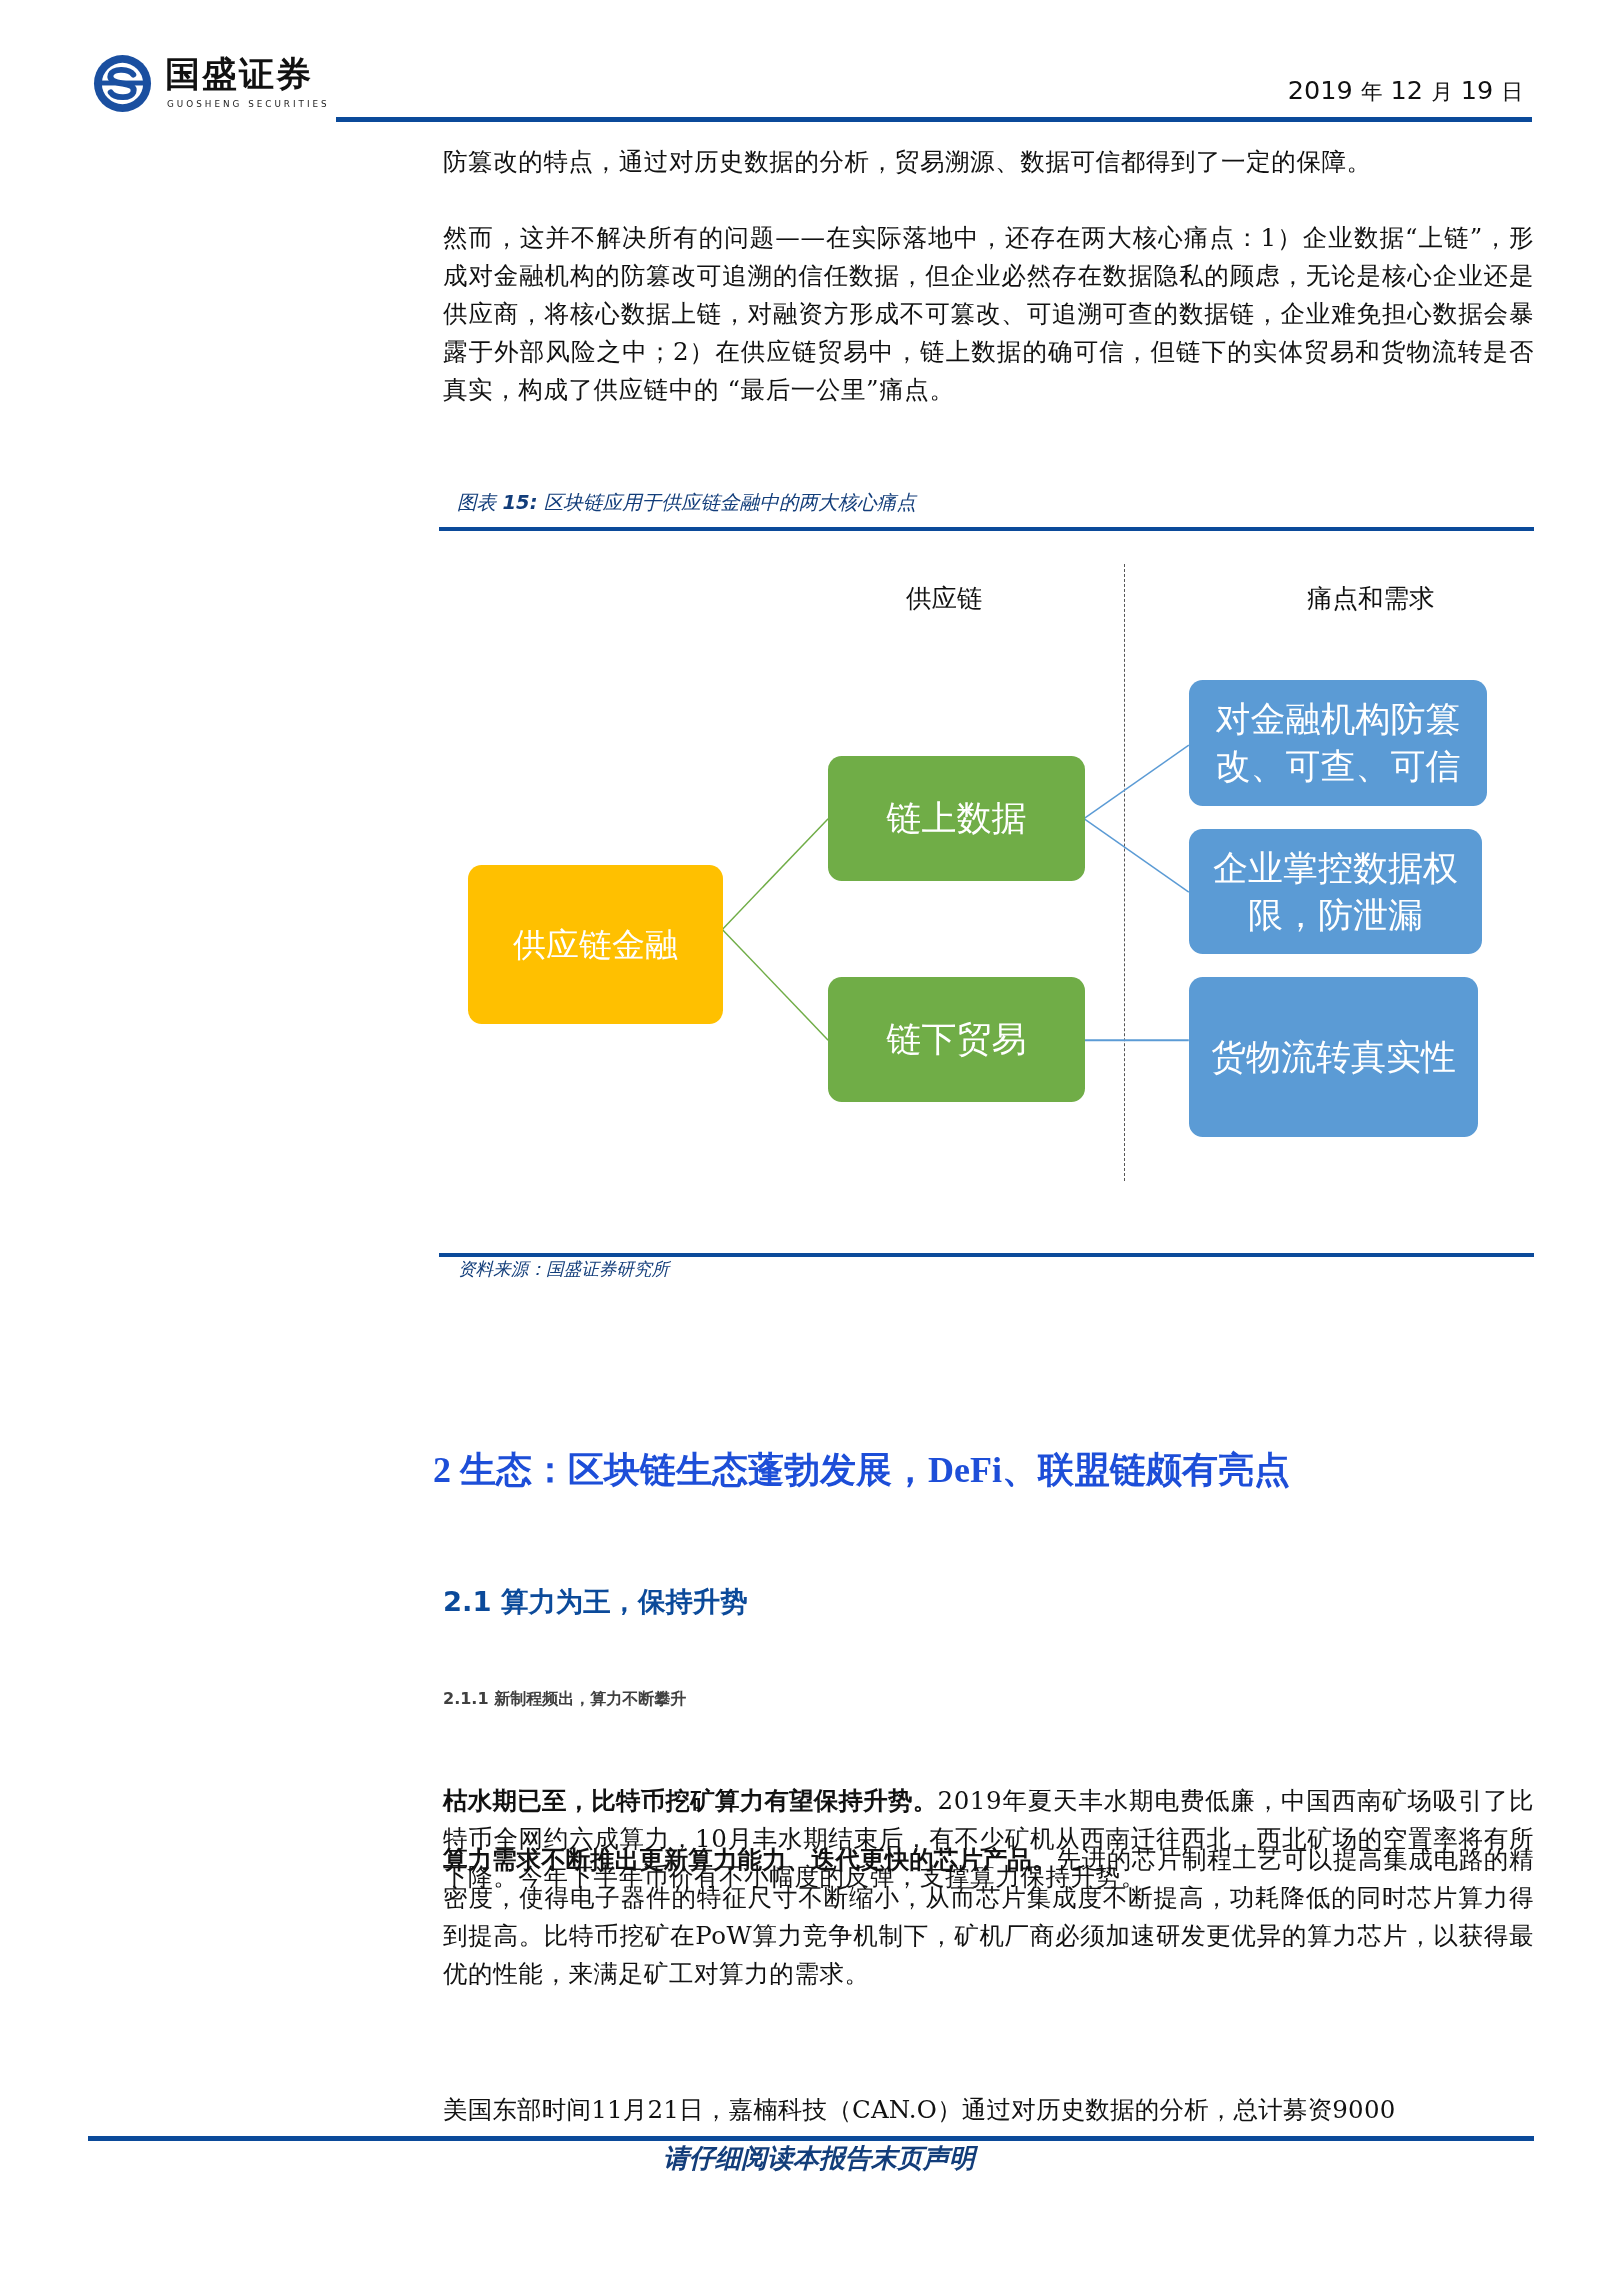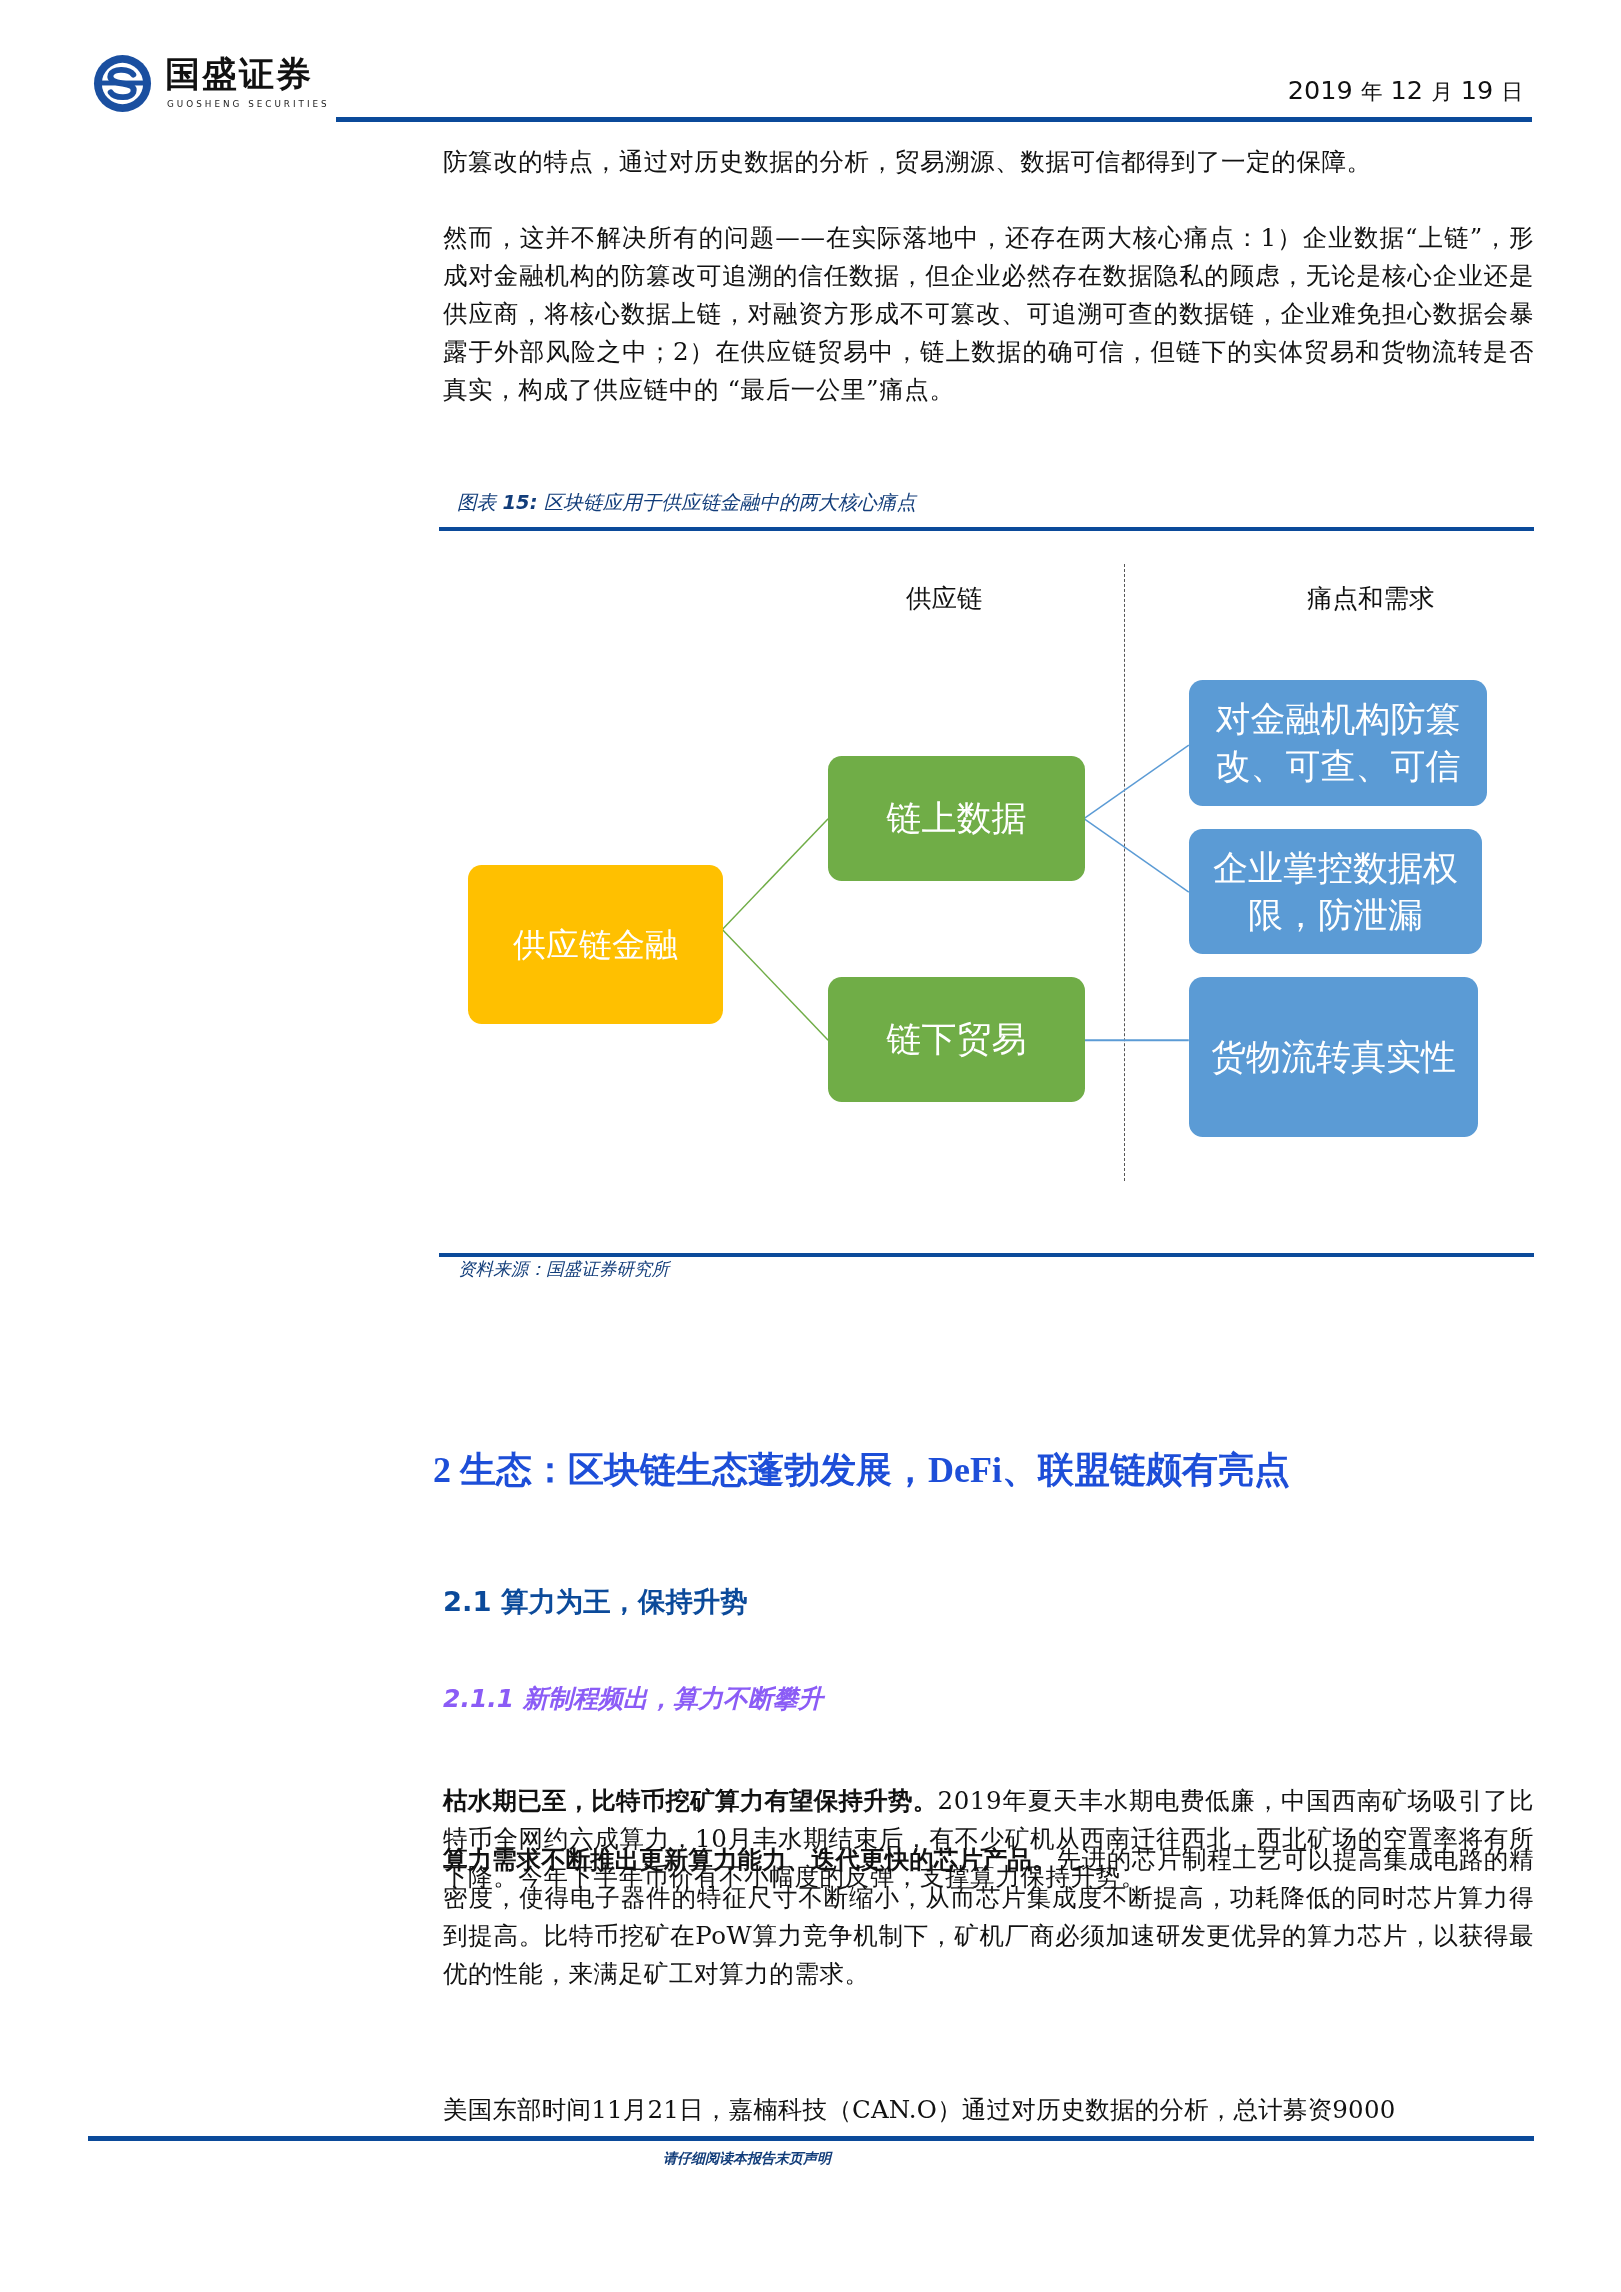--- a/index.html
+++ b/index.html
@@ -45,26 +45,26 @@
   .node-green { background: #70ad47; font-size: 35px; width: 257px; height: 125px; }
   .node-blue { background: #5b9bd5; font-size: 35px; width: 290px; height: 126px; }
   .connectors { left: 0; top: 0; width: 1621px; height: 2293px; pointer-events: none; }
 
   
   .h1 { left: 433px; top: 1449px; font-family: Liberation Serif, serif; font-weight: bold;
         font-size: 36px; color: #1d4ed8; line-height: 43px; white-space: nowrap; }
   .h2 { left: 443px; top: 1585px; font-family: "DejaVu Sans", sans-serif; font-weight: bold;
         font-size: 27.4px; color: #0b4a9a; line-height: 33px; white-space: nowrap; }
   .h3 { left: 443px; top: 1684px; font-family: "DejaVu Sans", sans-serif; font-weight: bold;
-        font-size: 25px; color: #8b5cf6; line-height: 29px; white-space: nowrap; font-style: italic; }
+        font-size: 16px; color: #404040; line-height: 29px; white-space: nowrap; }
 
   
   .footer-rule { left: 88px; top: 2136px; width: 1446px; height: 4.9px; }
   .footer-note { left: 663px; top: 2145px; font-family: "DejaVu Serif", serif; font-weight: bold;
-                 font-style: italic; font-size: 14px; color: #123d7a; line-height: 27.4px; white-space: nowrap; }
+                 font-style: italic; font-size: 26px; color: #123d7a; line-height: 27.4px; white-space: nowrap; }
 </style>
 </head>
 <body>
 
 <div class="abs logo-circle">
   <svg width="61" height="61" viewBox="0 0 62 62">
     <circle cx="31" cy="31" r="29" fill="#1a4fa0"></circle>
     <circle cx="31" cy="31" r="21" fill="#ffffff"></circle>
     <path d="M42 22 C38 16, 22 15, 19 22 C17 28, 24 30, 31 31 C38 32, 44 34, 42 40 C39 47, 23 46, 19 40" fill="none" stroke="#1a4fa0" stroke-width="6" stroke-linecap="round"></path>
     <rect x="4" y="28" width="54" height="5" fill="#1a4fa0"></rect>

